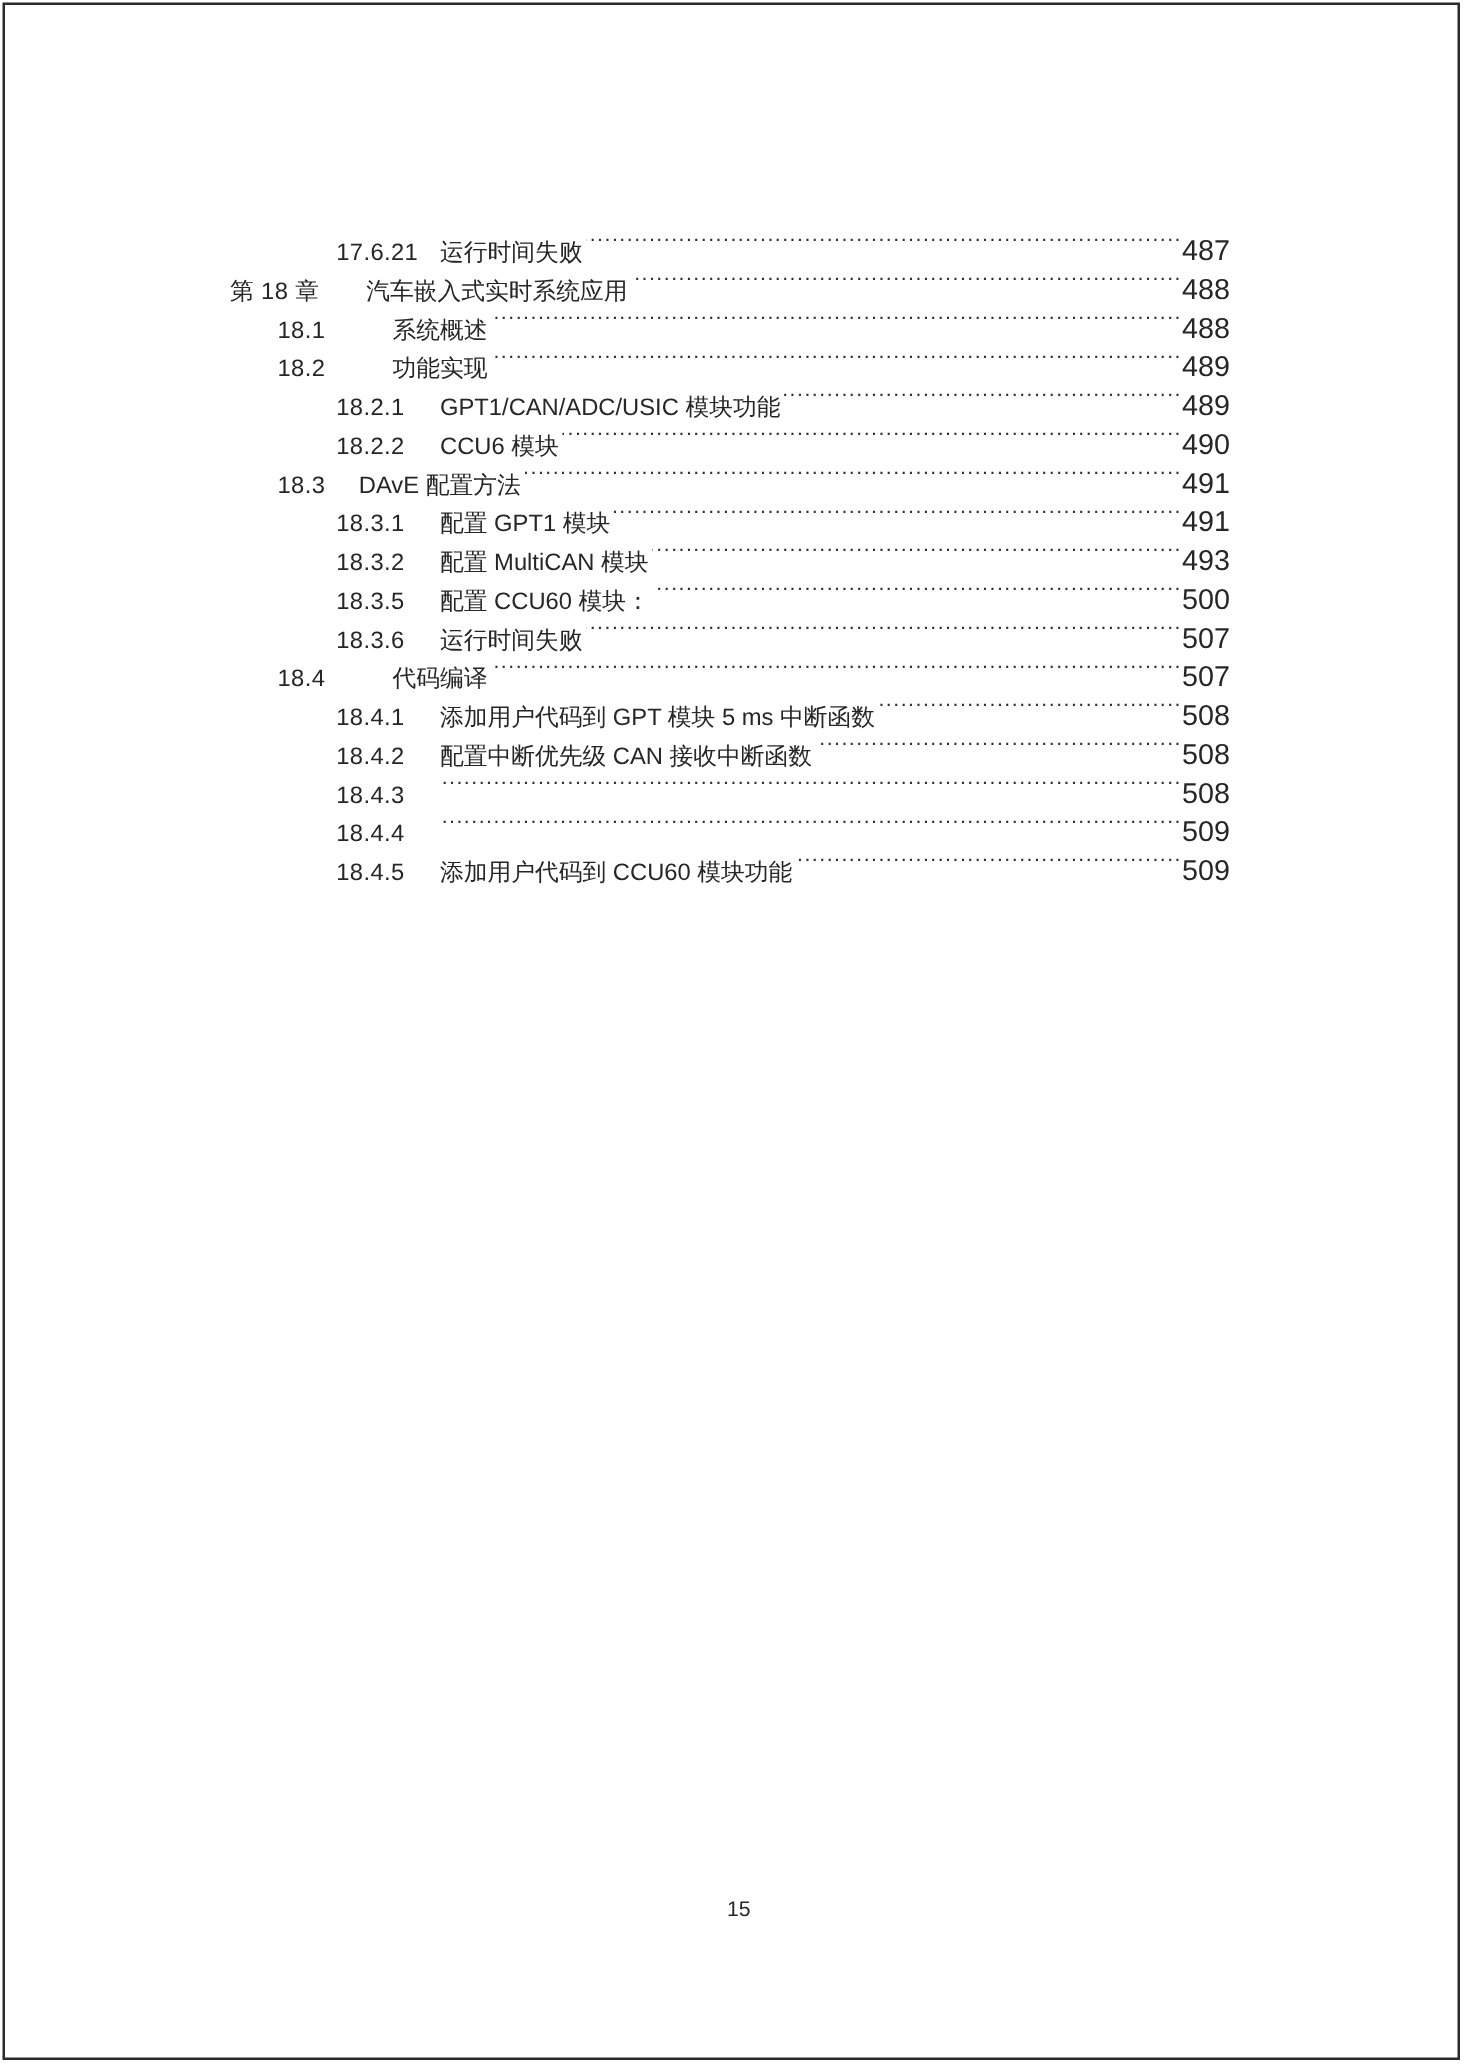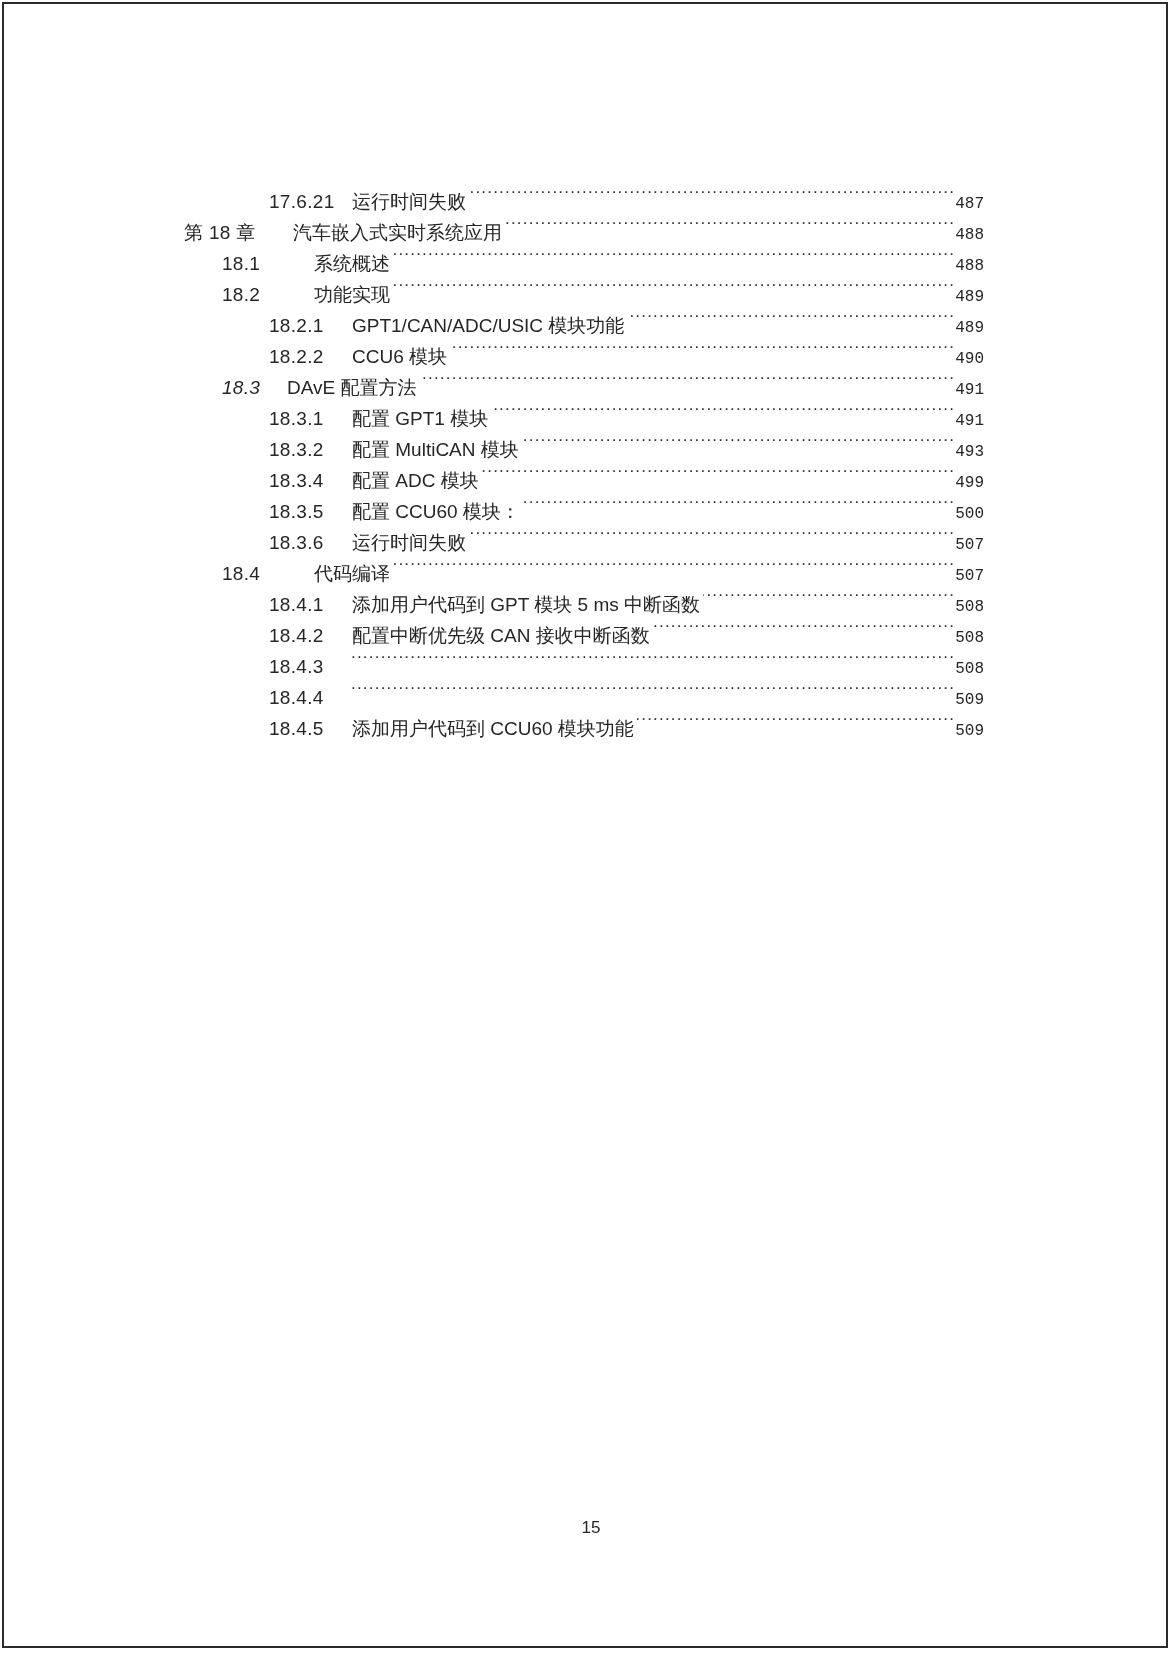--- a/index.html
+++ b/index.html
@@ -36,21 +36,21 @@
     font-size: 19px;
     white-space: nowrap;
   }
   .toc-row .num {
     flex: 0 0 auto;
     letter-spacing: 0.3px;
   }
   
   .lvl1 .num { margin-left: 0;    width: 109px; }
   .lvl2 .num { margin-left: 38px; width: 92px;  }
-  .lvl2.tight .num { width: 65px; font-style: italic; }
+  .lvl2.tight .num { width: 65px; }
   .lvl3 .num { margin-left: 85px; width: 83px;  }
   .toc-row .title {
     flex: 0 0 auto;
     padding-right: 3px;
   }
   .toc-row .leader {
     flex: 1 1 auto;
     overflow: hidden;
     height: 31px;
     position: relative;
@@ -61,22 +61,21 @@
     letter-spacing: 1.2px;
     color: #2e2e2e;
     position: absolute;
     right: 0;
     bottom: 5px;
     white-space: nowrap;
   }
   .toc-row .pagenum {
     flex: 0 0 auto;
     text-align: right;
-    font-size: 16px;
-    font-family: Liberation Mono, monospace;
+    font-size: 23px;
   }
   .footer {
     position: absolute;
     left: 0;
     top: 1514px;
     width: 1174px;
     text-align: center;
     font-size: 17px;
     color: #262626;
   }
@@ -134,26 +133,20 @@
         <span class="leader"></span>
         <span class="pagenum">491</span>
       </div>
       <div class="toc-row lvl3">
         <span class="num">18.3.2</span>
         <span class="title">配置 MultiCAN 模块</span>
         <span class="leader"></span>
         <span class="pagenum">493</span>
       </div>
       <div class="toc-row lvl3">
-        <span class="num">18.3.4</span>
-        <span class="title">配置 ADC 模块</span>
-        <span class="leader"></span>
-        <span class="pagenum">499</span>
-      </div>
-      <div class="toc-row lvl3">
         <span class="num">18.3.5</span>
         <span class="title">配置 CCU60 模块：</span>
         <span class="leader"></span>
         <span class="pagenum">500</span>
       </div>
       <div class="toc-row lvl3">
         <span class="num">18.3.6</span>
         <span class="title">运行时间失败</span>
         <span class="leader"></span>
         <span class="pagenum">507</span>

